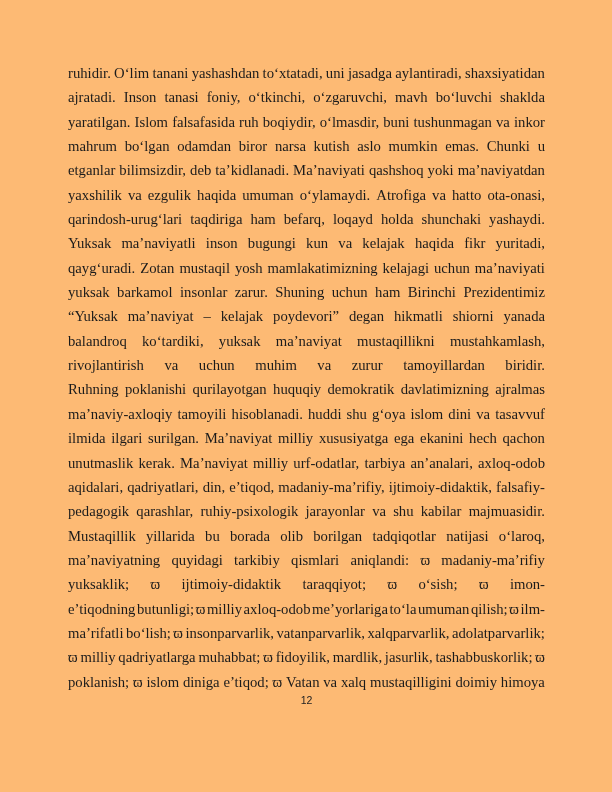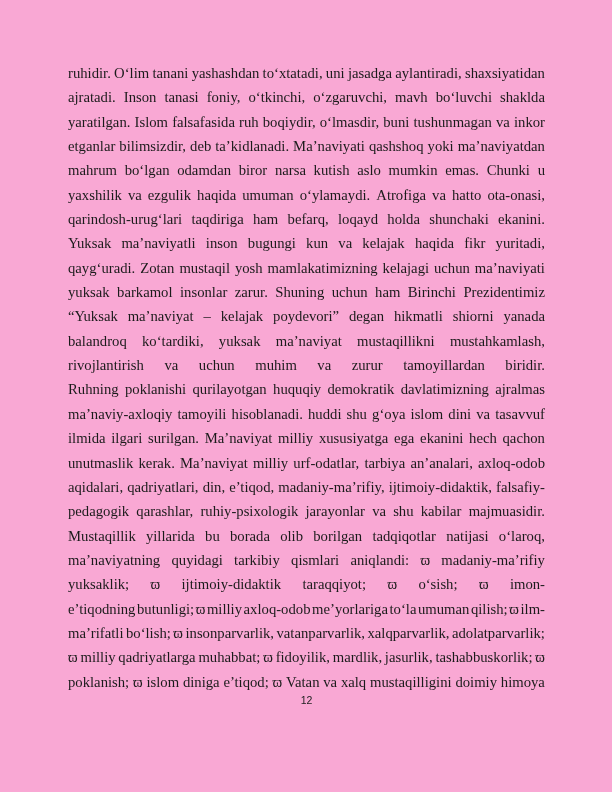--- a/index.html
+++ b/index.html
@@ -4,21 +4,21 @@
 <style>
   html, body {
     margin: 0;
     padding: 0;
     background: #ffffff;
   }
   .page {
     position: relative;
     width: 612px;
     height: 792px;
-    background: #f9a8d4;
+    background: #fdba74;
     overflow: hidden;
   }
   .body-text {
     position: absolute;
     left: 68px;
     top: 61px;
     width: 477px;
     font-family: "Liberation Serif", "DejaVu Serif", serif;
     font-size: 14.7px;
     line-height: 24.35px;
@@ -77,65 +77,65 @@
         <span>yaratilgan.</span>
         <span>Islom</span>
         <span>falsafasida</span>
         <span>ruh</span>
         <span>boqiydir,</span>
         <span>o‘lmasdir,</span>
         <span>buni</span>
         <span>tushunmagan</span>
         <span>va</span>
         <span>inkor</span>
-      </div>
-      <div class="line">
-        <span>etganlar</span>
-        <span>bilimsizdir,</span>
-        <span>deb</span>
-        <span>ta’kidlanadi.</span>
-        <span>Ma’naviyati</span>
-        <span>qashshoq</span>
-        <span>yoki</span>
-        <span>ma’naviyatdan</span>
       </div>
       <div class="line">
         <span>mahrum</span>
         <span>bo‘lgan</span>
         <span>odamdan</span>
         <span>biror</span>
         <span>narsa</span>
         <span>kutish</span>
         <span>aslo</span>
         <span>mumkin</span>
         <span>emas.</span>
         <span>Chunki</span>
         <span>u</span>
       </div>
       <div class="line">
+        <span>etganlar</span>
+        <span>bilimsizdir,</span>
+        <span>deb</span>
+        <span>ta’kidlanadi.</span>
+        <span>Ma’naviyati</span>
+        <span>qashshoq</span>
+        <span>yoki</span>
+        <span>ma’naviyatdan</span>
+      </div>
+      <div class="line">
         <span>yaxshilik</span>
         <span>va</span>
         <span>ezgulik</span>
         <span>haqida</span>
         <span>umuman</span>
         <span>o‘ylamaydi.</span>
         <span>Atrofiga</span>
         <span>va</span>
         <span>hatto</span>
         <span>ota-onasi,</span>
       </div>
       <div class="line">
         <span>qarindosh-urug‘lari</span>
         <span>taqdiriga</span>
         <span>ham</span>
         <span>befarq,</span>
         <span>loqayd</span>
         <span>holda</span>
         <span>shunchaki</span>
-        <span>ekanini.</span>
+        <span>yashaydi.</span>
       </div>
       <div class="line">
         <span>Yuksak</span>
         <span>ma’naviyatli</span>
         <span>inson</span>
         <span>bugungi</span>
         <span>kun</span>
         <span>va</span>
         <span>kelajak</span>
         <span>haqida</span>

